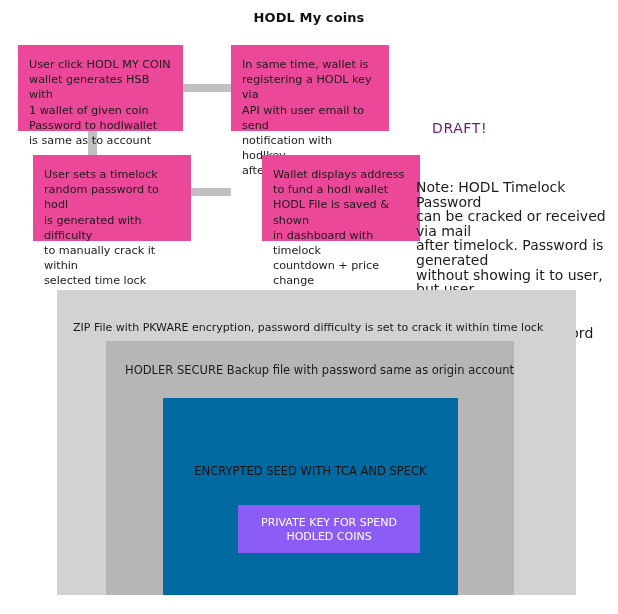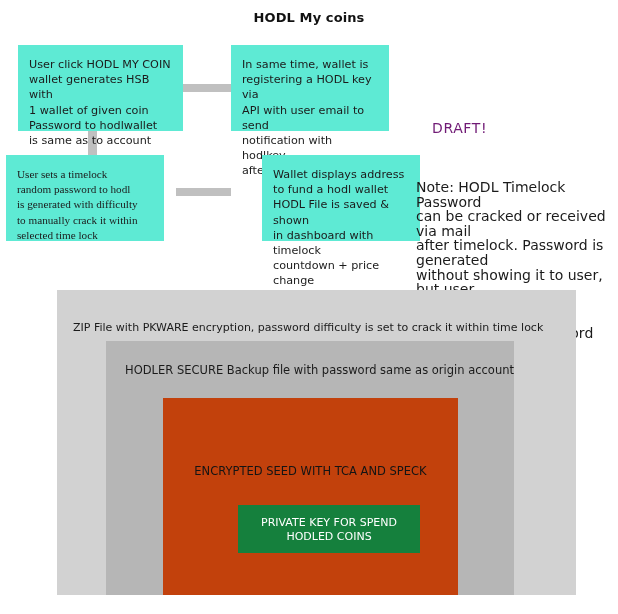--- a/index.html
+++ b/index.html
@@ -42,32 +42,32 @@
     left: 0;
     top: 265px;
     width: 618px;
     text-align: center;
     margin-top: 48px;
   }
 
   
   .flow-box {
     position: absolute;
-    background: #5eead4;
+    background: #ec4899;
     color: #1b1b1b;
     font-size: 11.2px;
     line-height: 15.2px;
     padding: 12px 10px 10px 11px;
     box-sizing: border-box;
     white-space: pre-line;
   }
 
   #box-user-click    { left: 18px;  top: 45px;  width: 165px; height: 86px; }
   #box-wallet-api    { left: 231px; top: 45px;  width: 158px; height: 86px; }
-  #box-user-timelock { left: 6px;  top: 155px; width: 158px; height: 86px; font-family: Liberation Serif, serif; }
+  #box-user-timelock { left: 33px;  top: 155px; width: 158px; height: 86px; }
   #box-wallet-display{ left: 231px; top: 155px; width: 158px; height: 86px; margin-left: 31px; }
 
   
   .connector {
     position: absolute;
     background: #c0c0c0;
   }
   #connector-h-top     { left: 183px; top: 84px;  width: 48px; height: 8px; }
   #connector-v-left    { left: 88px;  top: 131px; width: 9px;  height: 24px; }
   #connector-h-bottom  { left: 176px; top: 188px; width: 55px; height: 8px; }
@@ -133,41 +133,41 @@
     color: #1b1b1b;
     white-space: nowrap;
   }
 
   #spec-seed {
     position: absolute;
     left: 163px;
     top: 398px;
     width: 295px;
     height: 197px;
-    background: #c2410c;
+    background: #0369a1;
   }
   #spec-seed-label {
     position: absolute;
     left: 0;
     top: 66px;
     width: 295px;
     text-align: center;
     font-size: 11.5px;
     line-height: 15px;
     color: #141414;
     white-space: nowrap;
   }
 
   #spec-privatekey {
     position: absolute;
     left: 238px;
     top: 505px;
     width: 182px;
     height: 48px;
-    background: #15803d;
+    background: #8b5cf6;
   }
   #spec-privatekey-label {
     position: absolute;
     left: 0;
     top: 11px;
     width: 182px;
     text-align: center;
     font-size: 11px;
     line-height: 14px;
     color: #ffffff;

